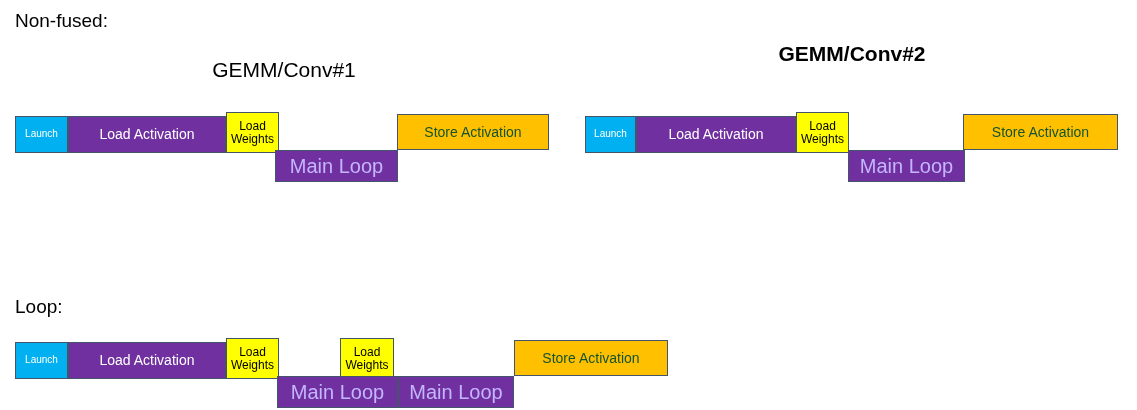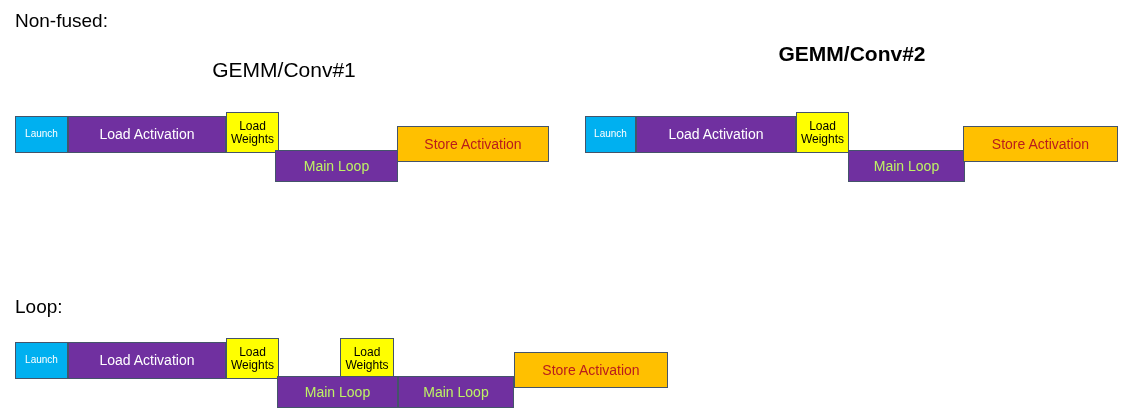--- a/index.html
+++ b/index.html
@@ -69,28 +69,27 @@
     color: #ffffff;
     font-size: 14px;
   }
   .bar.load-weights {
     background: #FFFF00;
     color: #000000;
     font-size: 12px;
   }
   .bar.main-loop {
     background: #7030A0;
-    color: #bef264;
-    font-size: 14px;
+    color: #c4b5fd;
+    font-size: 20px;
   }
   .bar.store-activation {
     background: #FFC000;
-    color: #b91c1c;
+    color: #14532d;
     font-size: 14px;
-    margin-top: 12px;
   }
 </style>
 </head>
 <body>
 
 <div class="canvas" id="canvas">
     <div class="section-label" style="left: 15px; top: 10px;">Non-fused:</div>
     <div class="group-title" style="left: 186px; top: 58px; width: 196px;">GEMM/Conv#1</div>
     <div class="bar launch" style="left: 15px; top: 116px; width: 53px; height: 37px;">
       <span class="bar-label">Launch</span>

